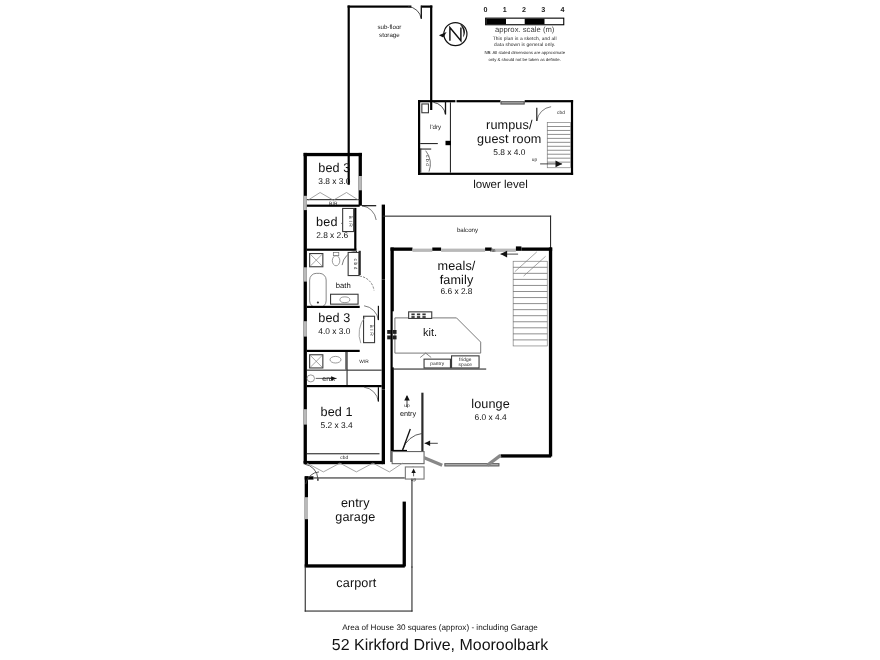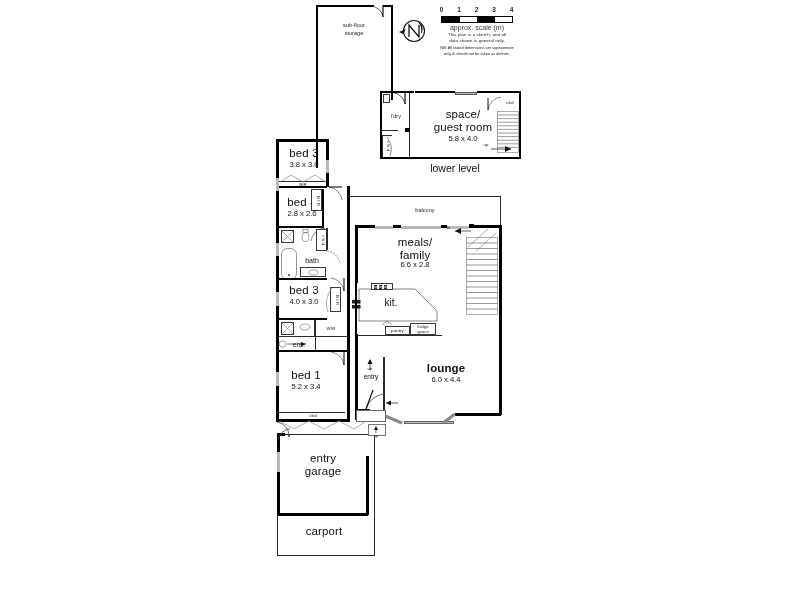--- a/index.html
+++ b/index.html
@@ -88,21 +88,21 @@
 
   <div class="thin" style="left:382px;top:135px;width:1px;height:22px;"></div>
   <div class="thin" style="left:382px;top:135px;width:10px;height:1px;"></div>
   <div class="lbl tiny vtext" style="left:384px;top:137px;width:6px;height:18px;">c b d</div>
   <div style="position:absolute;left:386px;top:136px;width:14px;height:22px;">
     <svg width="14" height="22" viewBox="0 0 14 22">
         <path d="M1 1 A20 20 0 0 1 4 20" fill="none" stroke="#555" stroke-width="0.7"></path>
       </svg>
   </div>
 
-  <div class="lbl room" style="left:418px;top:108px;width:90px;">space/</div>
+  <div class="lbl room" style="left:418px;top:108px;width:90px;">rumpus/</div>
   <div class="lbl room" style="left:418px;top:121px;width:90px;">guest room</div>
   <div class="lbl dim" style="left:418px;top:135px;width:90px;">5.8 x 4.0</div>
 
   <div class="lbl tiny" style="left:503px;top:101px;width:14px;">cbd</div>
   <div style="position:absolute;left:487px;top:96px;width:20px;height:20px;">
     <svg width="20" height="20" viewBox="0 0 20 20">
       <path d="M1 14 A15 15 0 0 1 14 1" fill="none" stroke="#555" stroke-width="0.7"></path>
       <line x1="1" y1="14" x2="1" y2="2" stroke="#111" stroke-width="1"></line>
     </svg>
   </div>
@@ -227,21 +227,21 @@
     <svg width="9" height="9" viewBox="0 0 9 9">
         <g fill="#222">
           <rect x="0" y="0" width="3.5" height="3.5"></rect>
           <rect x="5" y="0" width="3.5" height="3.5"></rect>
           <rect x="0" y="5" width="3.5" height="3.5"></rect>
           <rect x="5" y="5" width="3.5" height="3.5"></rect>
         </g>
       </svg>
   </div>
 
-  <div class="lbl room" style="left:404px;top:362px;width:84px;font-weight:bold;">lounge</div>
+  <div class="lbl room" style="left:404px;top:362px;width:84px;">lounge</div>
   <div class="lbl dim" style="left:404px;top:376px;width:84px;">6.0 x 4.4</div>
 
   <div class="wall" style="left:455px;top:413px;width:46px;height:2.5px;"></div>
   <div class="grey" style="left:404px;top:421px;width:50px;height:3px;border:1px solid #666;box-sizing:border-box;"></div>
   <svg style="left:378px;top:410px;" width="84" height="20" viewBox="0 0 84 20">
     <path d="M0 3 L24 13" stroke="#888" stroke-width="3" fill="none"></path>
     <path d="M77 4 L65 13" stroke="#888" stroke-width="3" fill="none"></path>
   </svg>
   <div class="wall" style="left:366px;top:410px;width:14px;height:2.5px;"></div>
 
@@ -418,14 +418,16 @@
   <div class="thin" style="left:375px;top:424px;width:1px;height:12px;"></div>
   <div class="box" style="left:368px;top:424px;width:18px;height:12px;border-color:#777;"></div>
   <div style="position:absolute;left:369px;top:426px;width:14px;height:8px;">
     <svg width="14" height="8" viewBox="0 0 14 8">
       <line x1="7" y1="7" x2="7" y2="1" stroke="#111" stroke-width="0.6"></line>
       <path d="M7 0 L5 4 L9 4 Z" fill="#111"></path>
     </svg>
   </div>
   <div class="lbl tiny" style="left:369px;top:434px;width:14px;">up</div>
 
+  <div class="lbl cap1" style="left:200px;top:567px;width:400px;">Area of House 30  squares (approx) - including Garage</div>
+  <div class="lbl cap2" style="left:200px;top:579px;width:400px;">52 Kirkford Drive, Mooroolbark</div>
 
 </div>
 
 </body></html>

